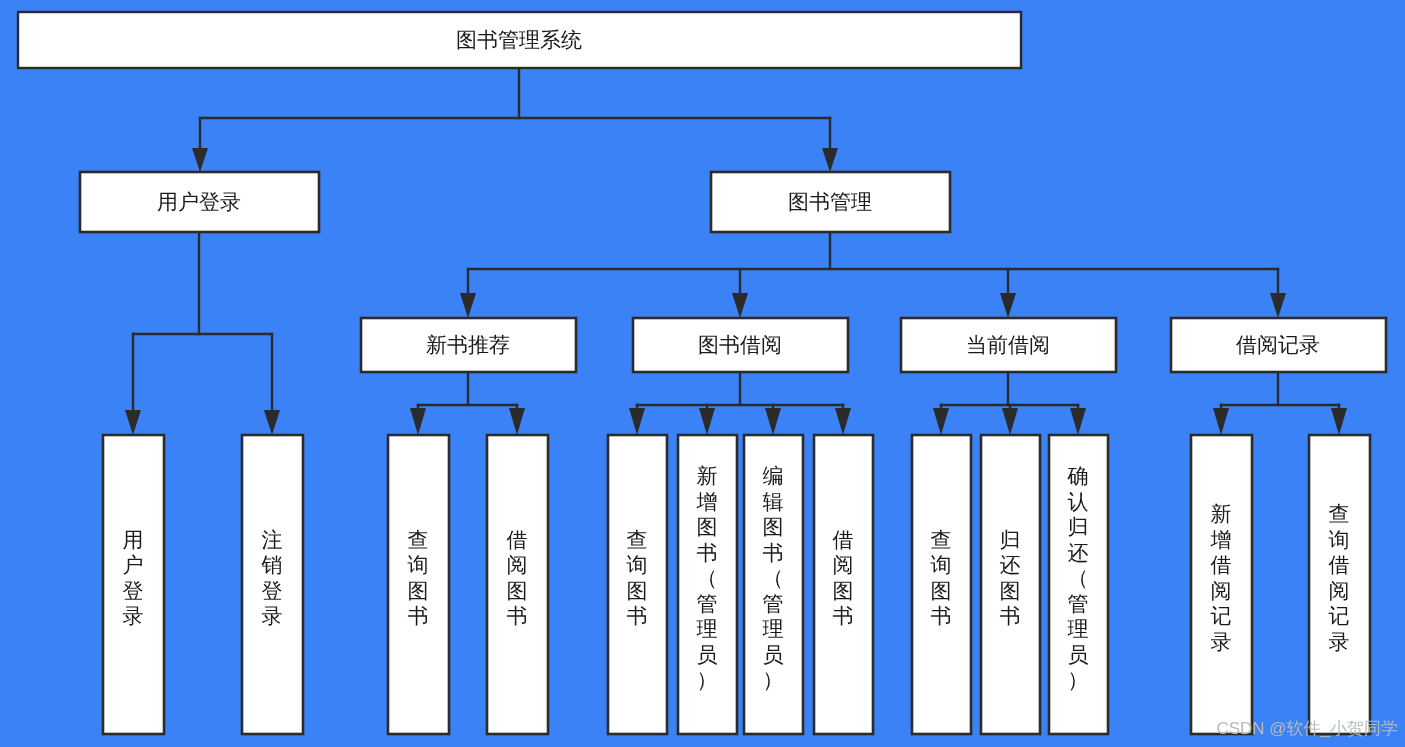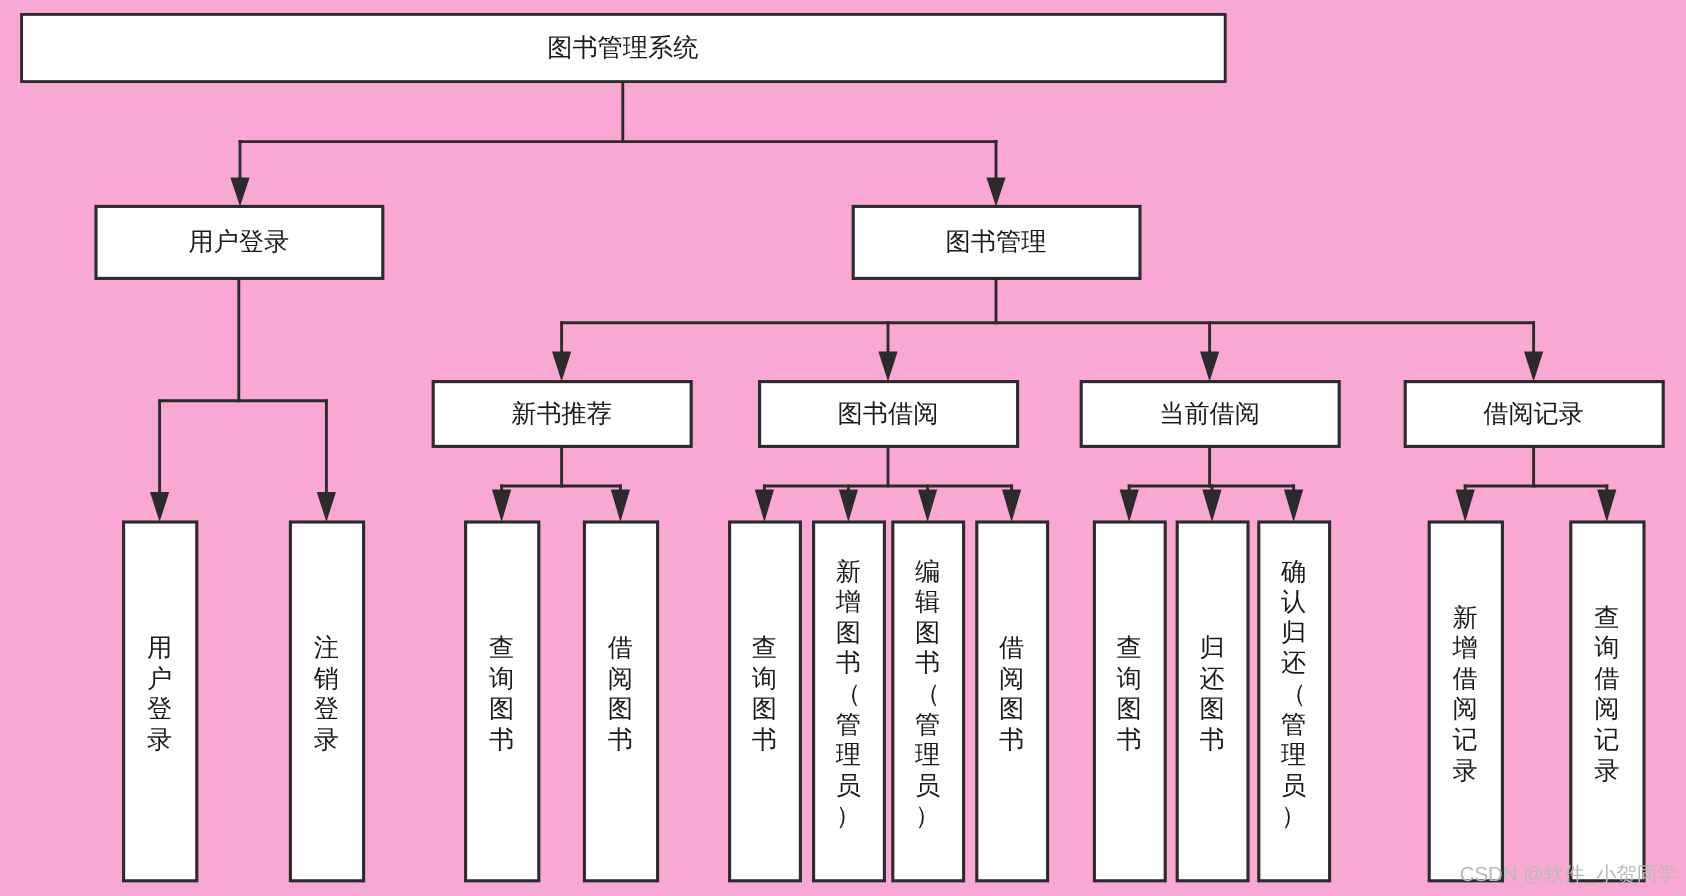--- a/index.html
+++ b/index.html
@@ -8,21 +8,21 @@
     padding: 0;
     background: #ffffff;
   }
   body {
     font-family: "Liberation Sans", "DejaVu Sans", sans-serif;
   }
   #diagram-root {
     position: relative;
     width: 1405px;
     height: 747px;
-    background: #f9a8d4;
+    background: #3b82f6;
     overflow: hidden;
   }
   svg#flow {
     position: absolute;
     left: 0;
     top: 0;
     width: 1405px;
     height: 747px;
     display: block;
   }

